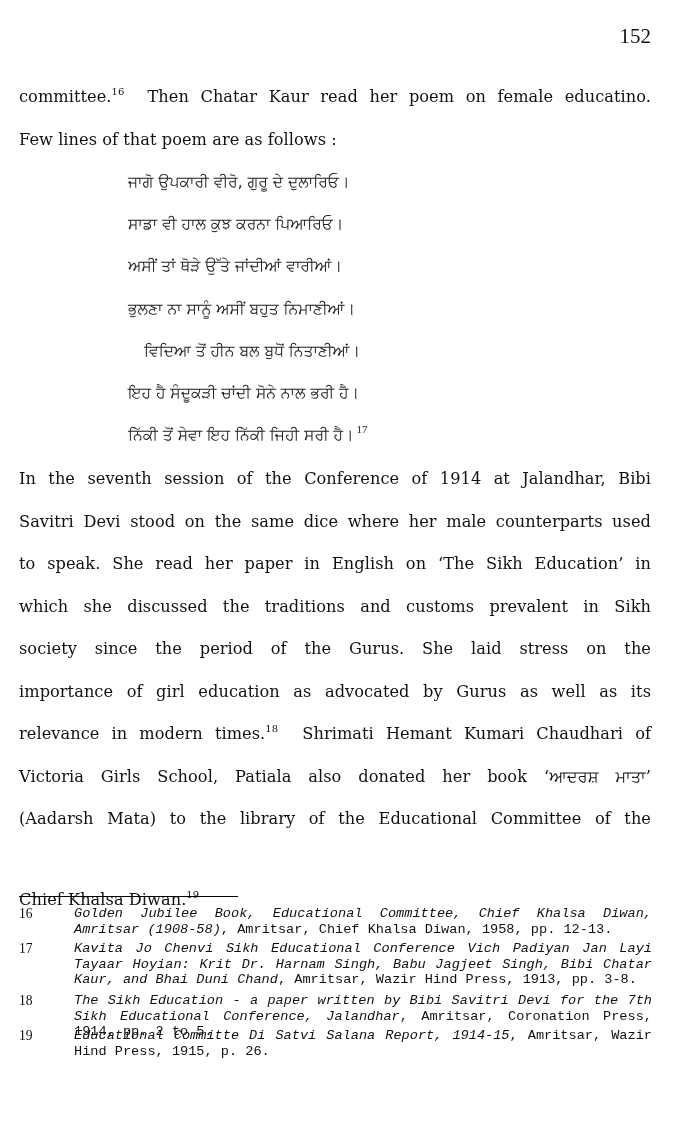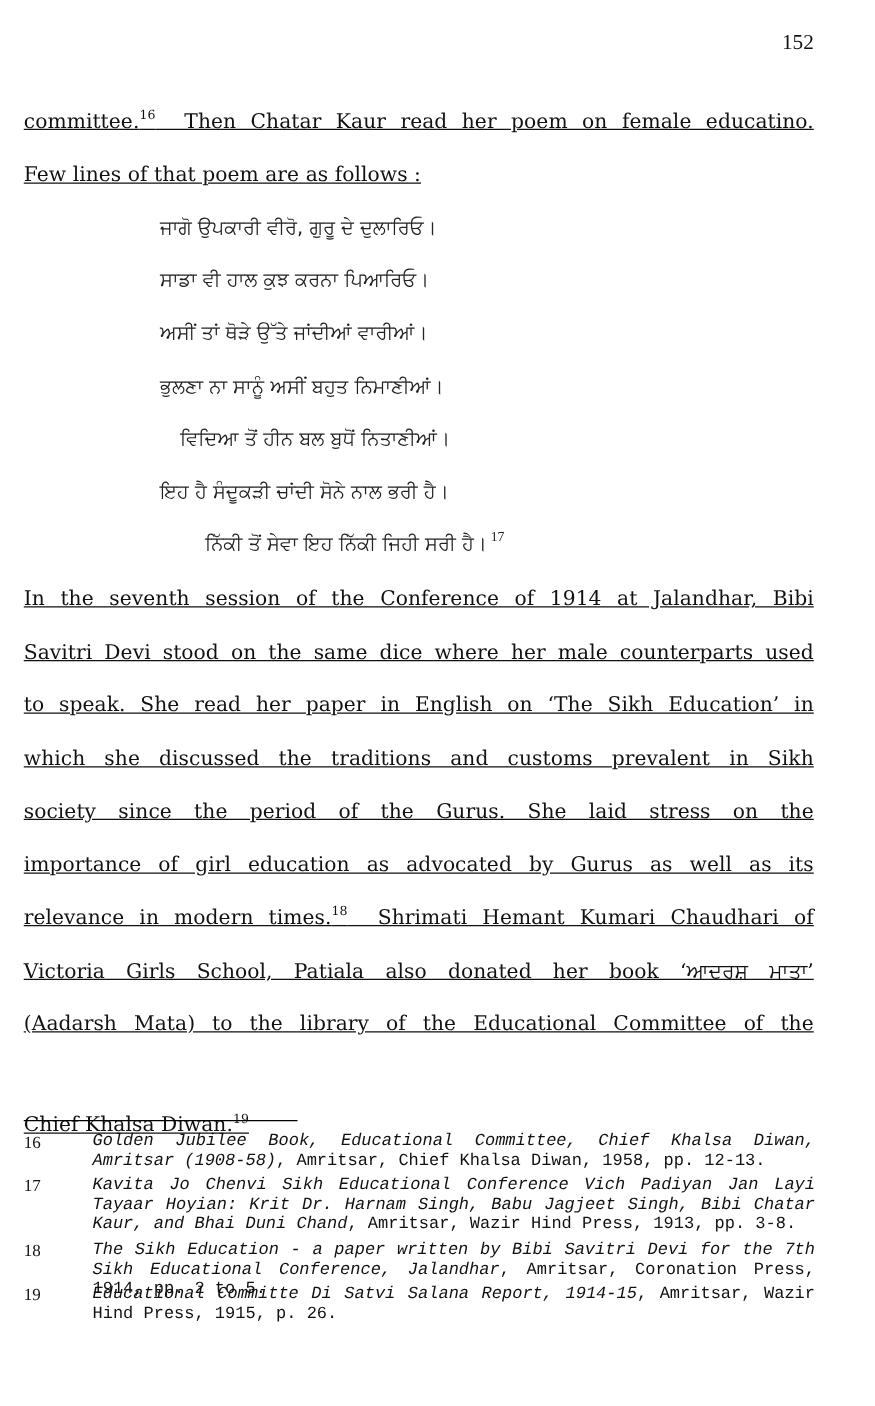--- a/index.html
+++ b/index.html
@@ -1,19 +1,19 @@
 <!DOCTYPE html>
 <html><head>
 <meta charset="utf-8">
 <style>
   html, body { margin: 0; padding: 0; background: #ffffff; }
   body { width: 700px; height: 1125px; position: relative; overflow: hidden; color: #111; }
-  .page-num { position: absolute; top: 24px; right: 49px; font-family: "Liberation Serif", serif; font-size: 17px; }
+  .page-num { position: absolute; top: 24px; right: 49px; font-family: "Liberation Serif", serif; font-size: 21px; }
   .body-text { font-family: "DejaVu Serif", serif; font-size: 16.2px; letter-spacing: 0.05px; }
-  .line { position: absolute; left: 19px; width: 632px; height: 24px; white-space: nowrap; text-decoration: underline; }
+  .line { position: absolute; left: 19px; width: 632px; height: 24px; white-space: nowrap; }
   .justify { text-align: justify; text-align-last: justify; }
   .left { text-align: left; }
   sup { font-size: 10px; vertical-align: 7px; line-height: 0; }
   .verse { position: absolute; left: 128px; font-family: "DejaVu Sans", sans-serif; font-size: 15.5px; white-space: nowrap; color: #222; }
   .rule { position: absolute; left: 19px; top: 896px; width: 219px; height: 0; border-top: 1px solid #000; }
   .fn { position: absolute; left: 19px; width: 633px; font-family: "Liberation Serif", serif; font-size: 13.6px; line-height: 15.5px; }
   .fn-num { position: absolute; left: 0; top: 0; }
   .fn-text { margin-left: 55px; text-align: justify; font-family: Liberation Mono, monospace; }
   .fn-text i { font-style: italic; }
 </style>
@@ -27,21 +27,21 @@
   <div class="line left" style="top:130px;">Few lines of that poem are as follows :</div>
 </div>
 
 <div>
   <div class="verse" style="top:173px;">ਜਾਗੋ ਉਪਕਾਰੀ ਵੀਰੋ, ਗੁਰੂ ਦੇ ਦੁਲਾਰਿਓ।</div>
   <div class="verse" style="top:215px;">ਸਾਡਾ ਵੀ ਹਾਲ ਕੁਝ ਕਰਨਾ ਪਿਆਰਿਓ।</div>
   <div class="verse" style="top:257px;">ਅਸੀਂ ਤਾਂ ਥੋੜੇ ਉੱਤੇ ਜਾਂਦੀਆਂ ਵਾਰੀਆਂ।</div>
   <div class="verse" style="top:300px;text-align:right;">ਭੁਲਣਾ ਨਾ ਸਾਨੂੰ ਅਸੀਂ ਬਹੁਤ ਨਿਮਾਣੀਆਂ।</div>
   <div class="verse" style="top:342px;margin-left:16px;">ਵਿਦਿਆ ਤੋਂ ਹੀਨ ਬਲ ਬੁਧੋਂ ਨਿਤਾਣੀਆਂ।</div>
   <div class="verse" style="top:384px;">ਇਹ ਹੈ ਸੰਦੂਕੜੀ ਚਾਂਦੀ ਸੋਨੇ ਨਾਲ ਭਰੀ ਹੈ।</div>
-  <div class="verse" style="top:426px;margin-left:36px;"><span>ਨਿੱਕੀ ਤੋਂ ਸੇਵਾ ਇਹ ਨਿੱਕੀ ਜਿਹੀ ਸਰੀ ਹੈ।</span><sup style="font-family:'Liberation Serif',serif;font-size:11px;margin-left:3px;">17</sup></div>
+  <div class="verse" style="top:426px;"><span>ਨਿੱਕੀ ਤੋਂ ਸੇਵਾ ਇਹ ਨਿੱਕੀ ਜਿਹੀ ਸਰੀ ਹੈ।</span><sup style="font-family:'Liberation Serif',serif;font-size:11px;margin-left:3px;">17</sup></div>
 </div>
 
 <div class="body-text">
   <div class="line justify" style="top:469px;">In the seventh session of the Conference of 1914 at Jalandhar, Bibi</div>
   <div class="line justify" style="top:512px;">Savitri Devi stood on the same dice where her male counterparts used</div>
   <div class="line justify" style="top:554px;">to speak.  She read her paper in English on ‘The Sikh Education’ in</div>
   <div class="line justify" style="top:597px;">which she discussed the traditions and customs prevalent in Sikh</div>
   <div class="line justify" style="top:639px;">society since the period of the Gurus.  She laid stress on the</div>
   <div class="line justify" style="top:682px;">importance of girl education as advocated by Gurus as well as its</div>
   <div class="line justify" style="top:724px;"><span>relevance in modern times.</span><sup>18</sup><span style="white-space:pre;">  Shrimati Hemant Kumari Chaudhari of</span></div>

